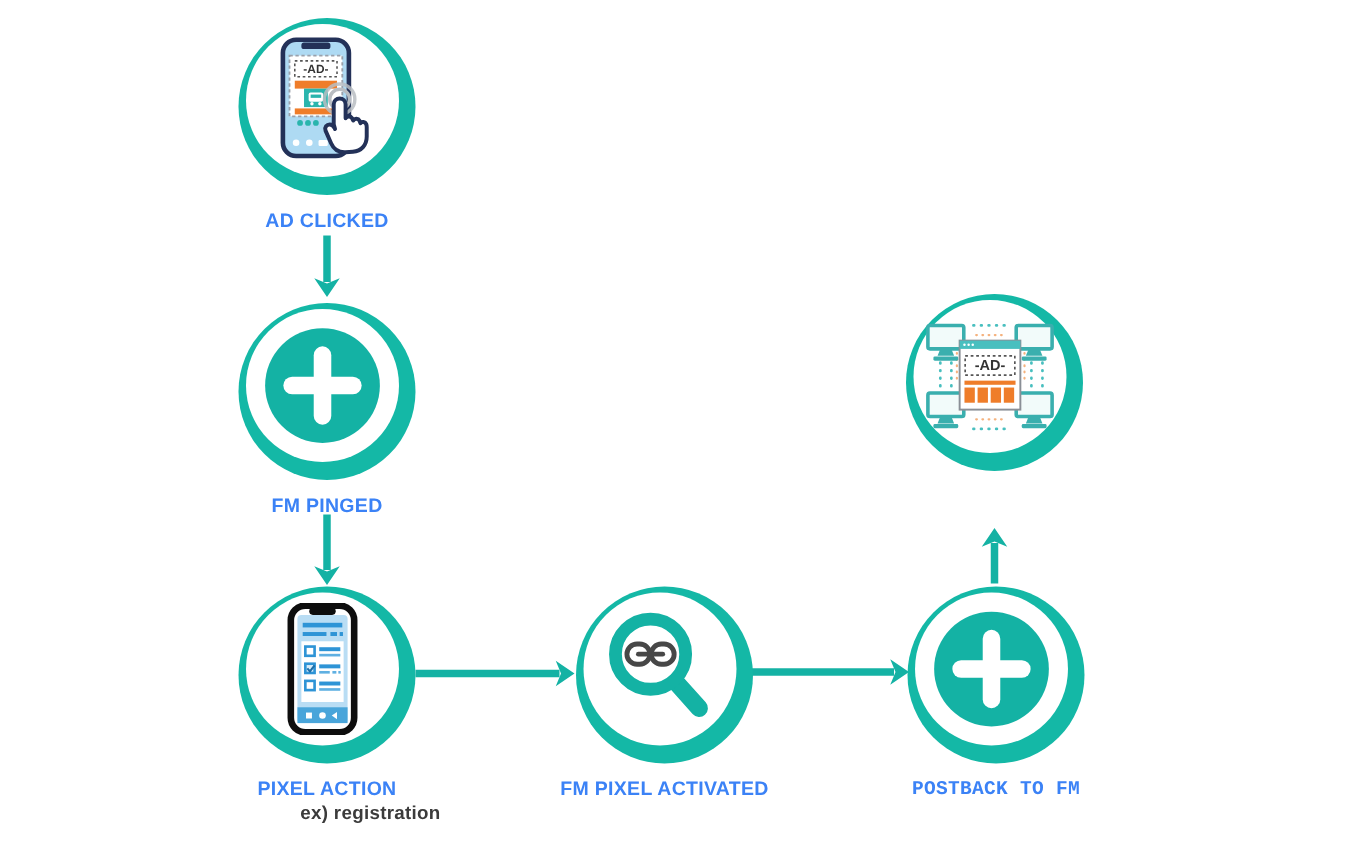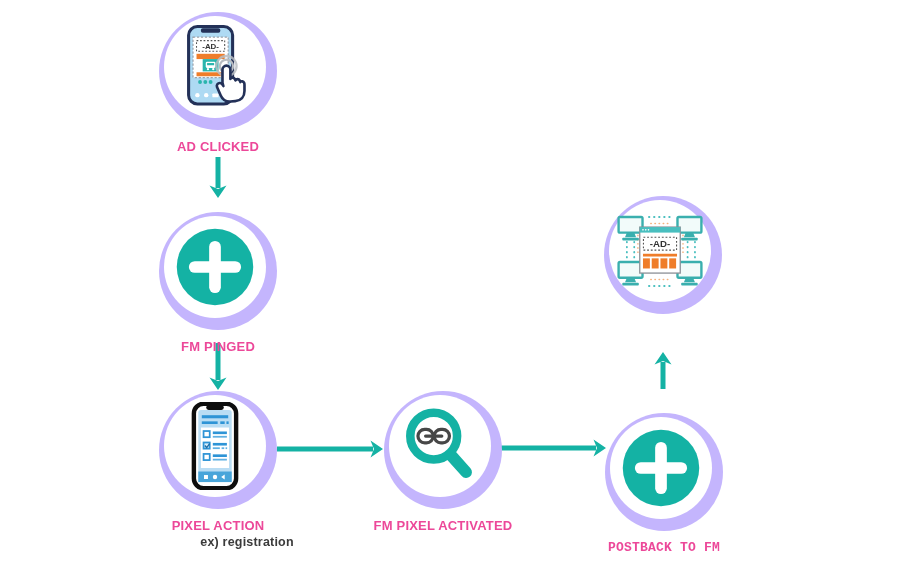--- a/index.html
+++ b/index.html
@@ -6,30 +6,30 @@
   #canvas{
     position:relative;
     width:901px;height:561px;
     background:#ffffff;
     font-family:"Liberation Sans",sans-serif;
     overflow:hidden;
   }
   .node{position:absolute;width:118px;height:118px;}
   .ring{
     position:absolute;left:0;top:0;width:118px;height:118px;
-    background:#c4b5fd;border-radius:50%;
+    background:#14b8a6;border-radius:50%;
   }
   .ring-inner{
     position:absolute;left:5px;top:4px;width:102px;height:102px;
     background:#ffffff;border-radius:50%;
     display:flex;align-items:center;justify-content:center;
   }
   .node-label{
     position:absolute;top:127px;left:50%;transform:translateX(-50%);
-    font-size:13px;font-weight:bold;color:#ec4899;
+    font-size:13px;font-weight:bold;color:#3b82f6;
     letter-spacing:0.2px;white-space:nowrap;text-align:center;
   }
   .node-sublabel{
     position:absolute;top:144px;left:50%;transform:translateX(-50%);
     font-size:12.5px;font-weight:bold;color:#3b3b3b;
     letter-spacing:0.2px;white-space:nowrap;text-align:center;margin-left:29px;
   }
   .icon-svg{display:block;}
   #arrows{position:absolute;left:0;top:0;pointer-events:none;}
   .ad-text{
@@ -97,21 +97,21 @@
                c1,-1.4 3.5,-1 4.3,0.8 q0.4,0.9 0.4,2.4 l0,7
                c0,6.5 -4,11 -10.5,11.5 l-5.5,0.4
                c-5,0.3 -9,-2.2 -11,-6.8 l-4.2,-9.6
                c-0.9,-2.6 0.8,-4.6 3.2,-4.6 c1.8,0 2.9,1.2 3.8,3 l0.2,0.4 z" fill="#ffffff" stroke="#233158" stroke-width="3" stroke-linejoin="round" stroke-linecap="round"></path>
         </svg>
       </div>
     </div>
     <div class="node-label">AD CLICKED</div>
   </div>
 
-  <div class="node" style="left:159px;top:212px;">
+  <div class="node" style="left:159px;top:202px;">
     <div class="ring">
       <div class="ring-inner">
         <svg class="icon-svg" width="90" height="90" viewBox="0 0 100 100">
           <circle cx="50" cy="50" r="42.5" fill="#14b2a4"></circle>
           <rect x="43.5" y="21" width="13" height="58" rx="6.5" fill="#ffffff"></rect>
           <rect x="21" y="43.5" width="58" height="13" rx="6.5" fill="#ffffff"></rect>
         </svg>
       </div>
     </div>
     <div class="node-label">FM PINGED</div>
@@ -168,21 +168,21 @@
             <rect x="25.5" y="31.5" width="17" height="15" rx="7.5" fill="none" stroke="#474747" stroke-width="3.6"></rect>
             <rect x="43.5" y="31.5" width="17" height="15" rx="7.5" fill="none" stroke="#474747" stroke-width="3.6"></rect>
             <line x1="34" y1="39" x2="52" y2="39" stroke="#474747" stroke-width="3.6" stroke-linecap="round"></line>
           </g>
         </svg>
       </div>
     </div>
     <div class="node-label">FM PIXEL ACTIVATED</div>
   </div>
 
-  <div class="node" style="left:605px;top:413px;font-family:Liberation Mono, monospace;">
+  <div class="node" style="left:605px;top:391px;font-family:Liberation Mono, monospace;">
     <div class="ring">
       <div class="ring-inner">
         <svg class="icon-svg" width="90" height="90" viewBox="0 0 100 100">
           <circle cx="50" cy="50" r="42.5" fill="#14b2a4"></circle>
           <rect x="43.5" y="21" width="13" height="58" rx="6.5" fill="#ffffff"></rect>
           <rect x="21" y="43.5" width="58" height="13" rx="6.5" fill="#ffffff"></rect>
         </svg>
       </div>
     </div>
     <div class="node-label">POSTBACK TO FM</div>

